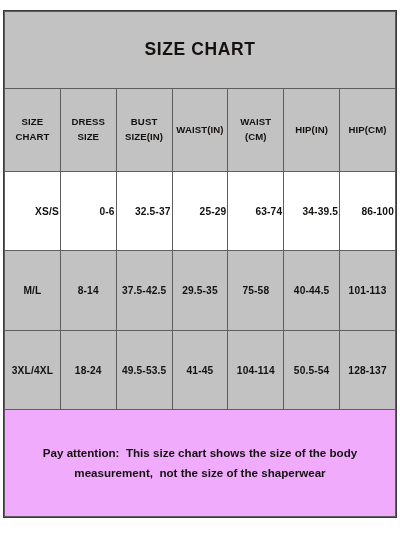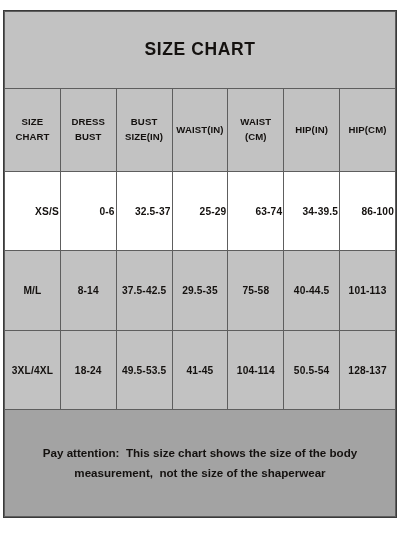--- a/index.html
+++ b/index.html
@@ -68,21 +68,21 @@
     font-size: 10.2px;
     font-weight: bold;
     letter-spacing: 0.15px;
   }
   tr.row-shaded td { background: #c2c2c2; text-align: center; }
   tr.row-plain  td { background: #ffffff; text-align: right; }
 
   
   .note-cell {
     height: 81px;
-    background: #a3a3a3;
+    background: #f0abfc;
     font-size: 11.6px;
     font-weight: bold;
     line-height: 1.75;
     border-left: none;
     border-right: none;
     border-bottom: none;
     padding: 0 14px;
     margin-top: 18px;
   }
   .note-cell .note-line { display: block; white-space: pre; }
@@ -96,21 +96,21 @@
       <tr>
         <td class="title-cell" colspan="7">SIZE CHART</td>
       </tr>
 
       <tr class="header-row">
         <td>
           <span>SIZE</span><br>
           <span>CHART</span>
         </td>
         <td>
-          <span>DRESS BUST</span>
+          <span>DRESS SIZE</span>
         </td>
         <td>
           <span>BUST</span><br>
           <span>SIZE(IN)</span>
         </td>
         <td>
           <span>WAIST(IN)</span>
         </td>
         <td>
           <span>WAIST</span><br>

